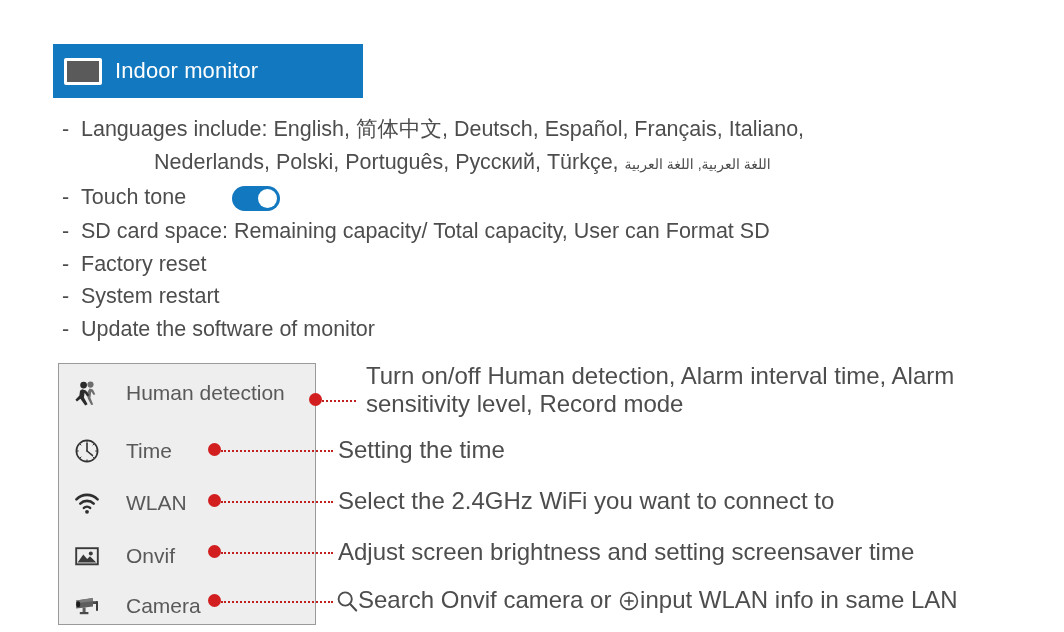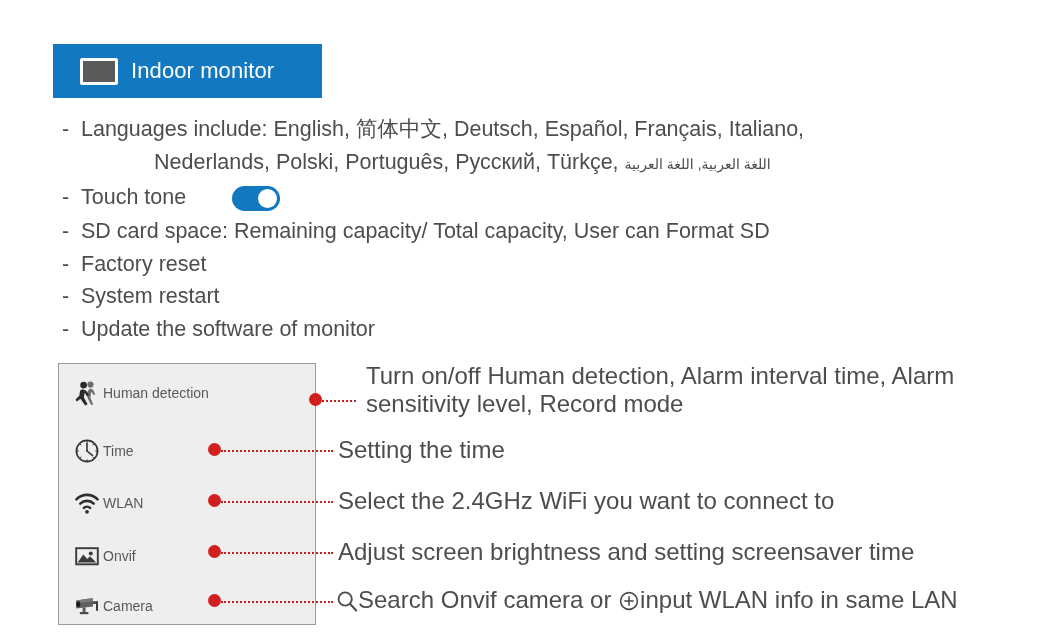--- a/index.html
+++ b/index.html
@@ -15,26 +15,26 @@
     font-family: "Liberation Sans", sans-serif;
     color: #4a4a4a;
     -webkit-font-smoothing: antialiased;
   }
 
   
   #title-bar {
     position: absolute;
     left: 53px;
     top: 44px;
-    width: 269px;
+    width: 310px;
     height: 54px;
     background: #1278bf;
     display: flex;
     align-items: center;
-    padding-left: 27px;
+    padding-left: 11px;
     box-sizing: border-box;
   }
   #monitor-icon {
     width: 38px;
     height: 27px;
     border: 3px solid #ffffff;
     background: #5a5a5a;
     border-radius: 2px;
     box-sizing: border-box;
     flex: 0 0 auto;
@@ -130,22 +130,22 @@
   }
   .menu-icon {
     width: 30px;
     height: 30px;
     flex: 0 0 30px;
     display: flex;
     align-items: center;
     justify-content: center;
   }
   .menu-label {
-    margin-left: 1px;
-    font-size: 14px;
+    margin-left: 24px;
+    font-size: 21px;
     color: #595959;
     white-space: nowrap;
   }
 
   
   .conn-dot {
     position: absolute;
     width: 13px;
     height: 13px;
     border-radius: 50%;

